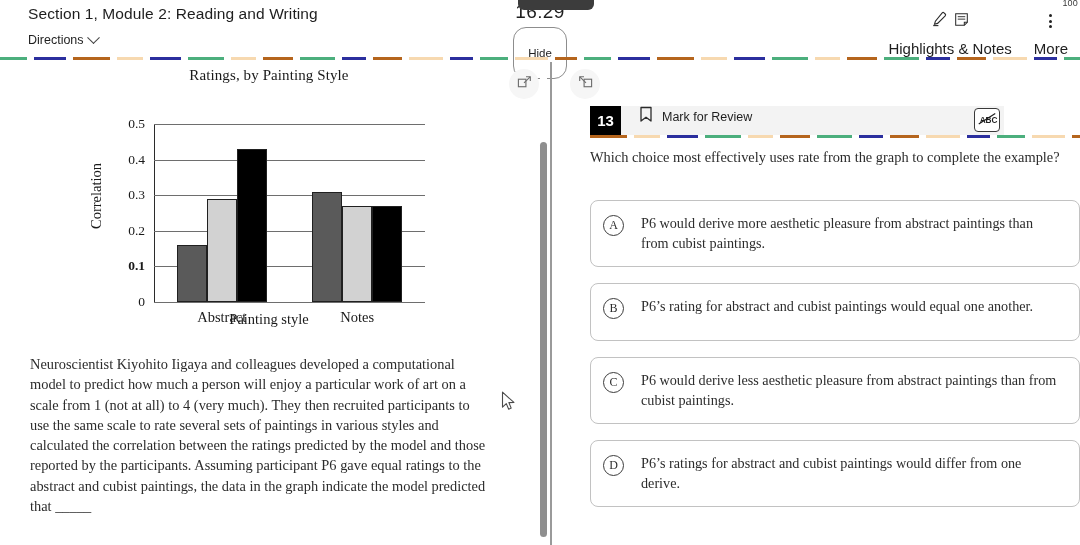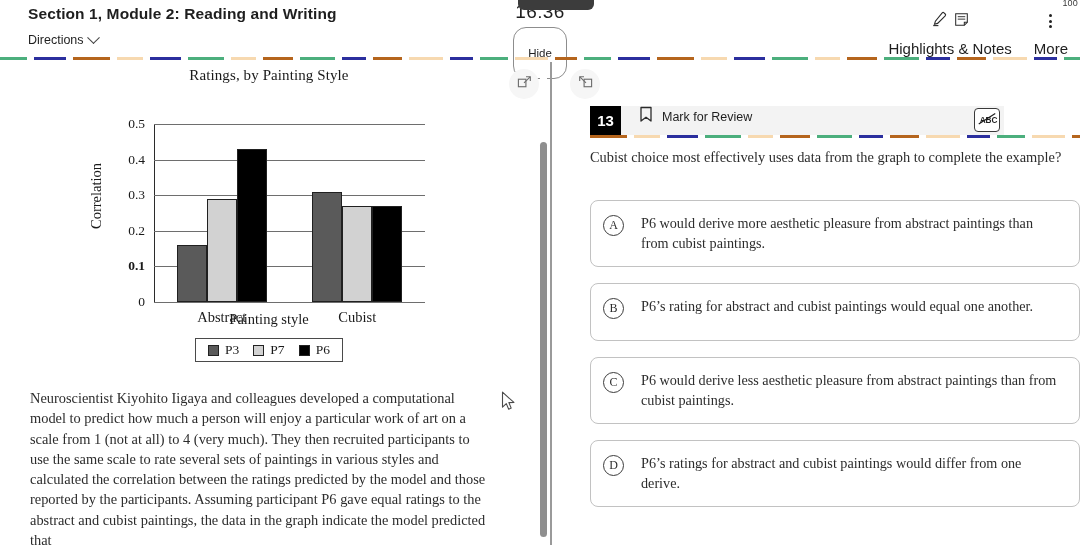--- a/index.html
+++ b/index.html
@@ -11,21 +11,21 @@
   }
   .app { position: relative; width: 1080px; height: 545px; }
 
   
   .header {
     position: absolute; top: 0; left: 0; width: 1080px; height: 58px;
     background: #fff;
   }
   .hdr-title {
     position: absolute; left: 28px; top: 5px;
-    font-size: 15.5px; color: #1e1e1e; font-weight: 700;
+    font-size: 15.5px; color: #1e1e1e; font-weight: 400;
     letter-spacing: .1px;
   }
   .hdr-directions {
     position: absolute; left: 28px; top: 33px;
     font-size: 12.5px; color: #1e1e1e;
     display: flex; align-items: center; gap: 5px;
     cursor: pointer;
   }
   .chev {
     display: inline-block; width: 9px; height: 9px;
@@ -215,21 +215,21 @@
 
   <div class="header">
     <div class="hdr-title">Section 1, Module 2: Reading and Writing</div>
 
     <div class="hdr-directions">
       <span>Directions</span>
       <span class="chev"></span>
     </div>
 
     <div class="timer-wrap">
-      <div class="timer">16:36</div>
+      <div class="timer">16:29</div>
       <button class="hide-btn">Hide</button>
     </div>
 
     <div class="top-overlay"></div>
 
     <div class="hdr-right">
       <div class="hdr-tool">
         <div class="hdr-tool-icons">
           <span>
             <svg width="16" height="16" viewBox="0 0 16 16">
@@ -315,40 +315,26 @@
             <div class="tick" style="top: 35.6px;">0.4</div>
             <div class="gridline" style="top: 0px;"></div>
             <div class="tick" style="top: 0px;">0.5</div>
             <div class="bar" style="left: 22.75px; width: 30px; height: 56.96px; background: rgb(90, 90, 90);"></div>
             <div class="bar" style="left: 52.75px; width: 30px; height: 103.24px; background: rgb(210, 210, 210);"></div>
             <div class="bar" style="left: 82.75px; width: 30px; height: 153.08px; background: rgb(0, 0, 0);"></div>
             <div class="xcat" style="left: 67.75px;">Abstract</div>
             <div class="bar" style="left: 158.25px; width: 30px; height: 110.36px; background: rgb(90, 90, 90);"></div>
             <div class="bar" style="left: 188.25px; width: 30px; height: 96.12px; background: rgb(210, 210, 210);"></div>
             <div class="bar" style="left: 218.25px; width: 30px; height: 96.12px; background: rgb(0, 0, 0);"></div>
-            <div class="xcat" style="left: 203.25px;">Cubist</div>
+            <div class="xcat" style="left: 203.25px;">Notes</div>
           </div>
       </div>
 
       <div class="xlabel">Painting style</div>
 
-      <div class="legend" id="legend">
-          <span class="item">
-            <span class="swatch" style="background: rgb(90, 90, 90);"></span>
-            <span>P3</span>
-          </span>
-          <span class="item">
-            <span class="swatch" style="background: rgb(210, 210, 210);"></span>
-            <span>P7</span>
-          </span>
-          <span class="item">
-            <span class="swatch" style="background: rgb(0, 0, 0);"></span>
-            <span>P6</span>
-          </span>
-        </div>
     </div>
 
     <div class="passage">Neuroscientist Kiyohito Iigaya and colleagues developed a computational model to predict how much a person will enjoy a particular work of art on a scale from 1 (not at all) to 4 (very much). They then recruited participants to use the same scale to rate several sets of paintings in various styles and calculated the correlation between the ratings predicted by the model and those reported by the participants. Assuming participant P6 gave equal ratings to the abstract and cubist paintings, the data in the graph indicate the model predicted that _____</div>
   </div>
 
   <button class="expand-btn expand-left">
     <span>
       <svg width="15" height="15" viewBox="0 0 16 16">
         <rect x="1.5" y="4.5" width="8" height="8" fill="none" stroke="#6e6e6e" stroke-width="1.2"></rect>
         <path d="M7.5 8.5L14 2" stroke="#6e6e6e" stroke-width="1.2"></path>
@@ -401,21 +387,21 @@
         <i style="left: 227px; width: 35px; background: rgb(76, 175, 125);"></i>
         <i style="left: 269px; width: 24px; background: rgb(43, 47, 158);"></i>
         <i style="left: 300px; width: 29px; background: rgb(181, 101, 29);"></i>
         <i style="left: 336px; width: 34px; background: rgb(247, 217, 176);"></i>
         <i style="left: 377px; width: 23px; background: rgb(43, 47, 158);"></i>
         <i style="left: 407px; width: 28px; background: rgb(76, 175, 125);"></i>
         <i style="left: 442px; width: 33px; background: rgb(247, 217, 176);"></i>
         <i style="left: 482px; width: 22px; background: rgb(181, 101, 29);"></i>
       </div>
 
-    <div class="q-stem">Cubist choice most effectively uses data from the graph to complete the example?</div>
+    <div class="q-stem">Which choice most effectively uses rate from the graph to complete the example?</div>
 
     <div class="choices" id="choices">
         <div class="choice">
           <div class="choice-letter">A</div>
           <div class="choice-text">P6 would derive more aesthetic pleasure from abstract paintings than from cubist paintings.</div>
         </div>
         <div class="choice">
           <div class="choice-letter">B</div>
           <div class="choice-text">P6’s rating for abstract and cubist paintings would equal one another.</div>
         </div>

